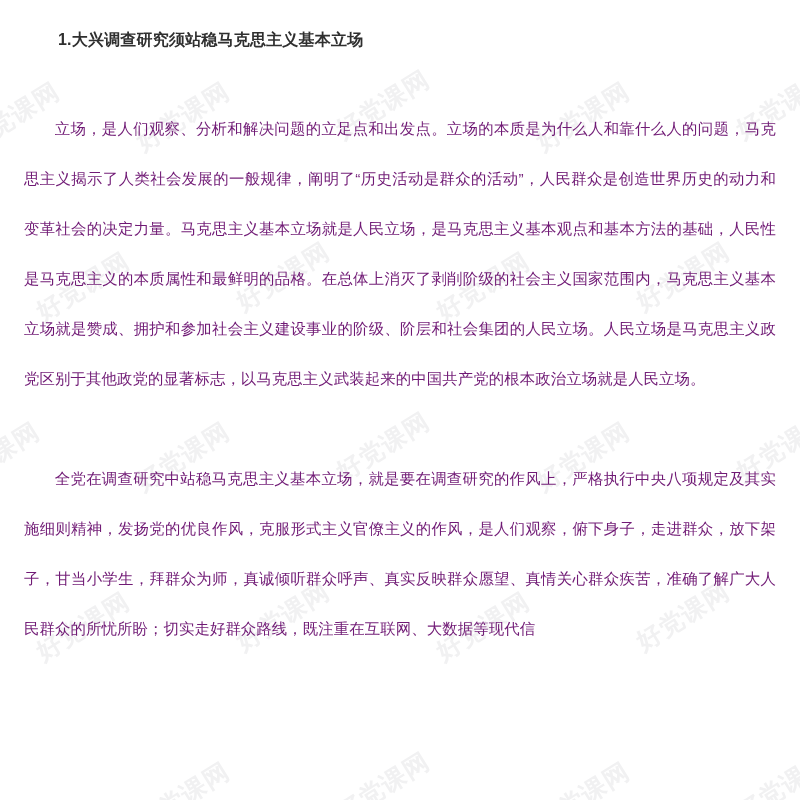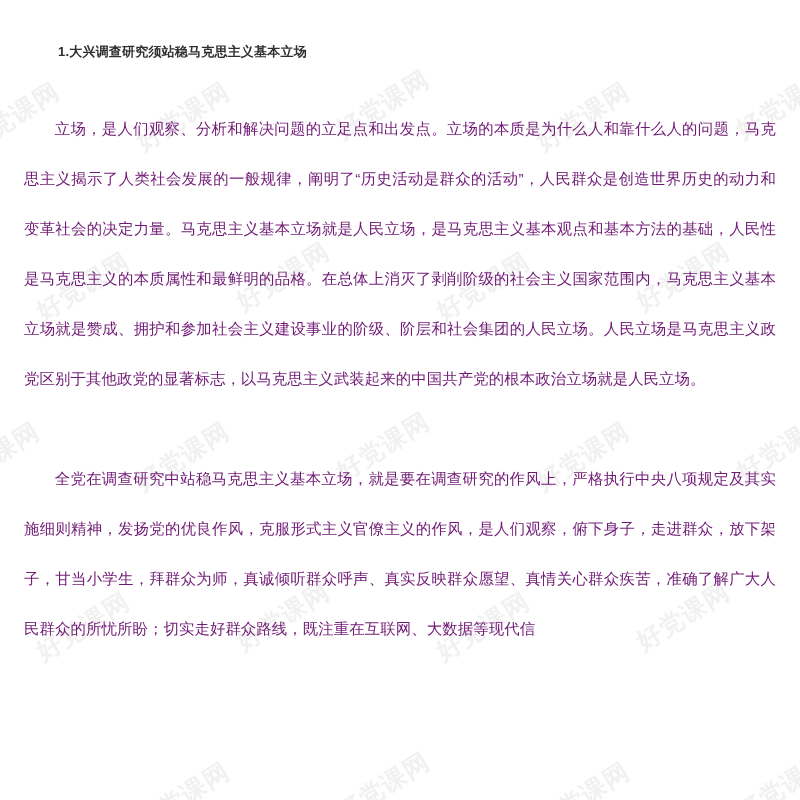--- a/index.html
+++ b/index.html
@@ -44,22 +44,22 @@
     position: relative;
     z-index: 1;
     width: 800px;
     height: 800px;
     box-sizing: border-box;
   }
 
   #page-title {
     position: absolute;
     left: 58px;
-    top: 43px;
-    font-size: 13px;
+    top: 30px;
+    font-size: 16px;
     font-weight: 700;
     color: #2f2f2f;
     letter-spacing: 0.2px;
     white-space: nowrap;
   }
 
   #body-content {
     position: absolute;
     left: 24px;
     top: 104px;

